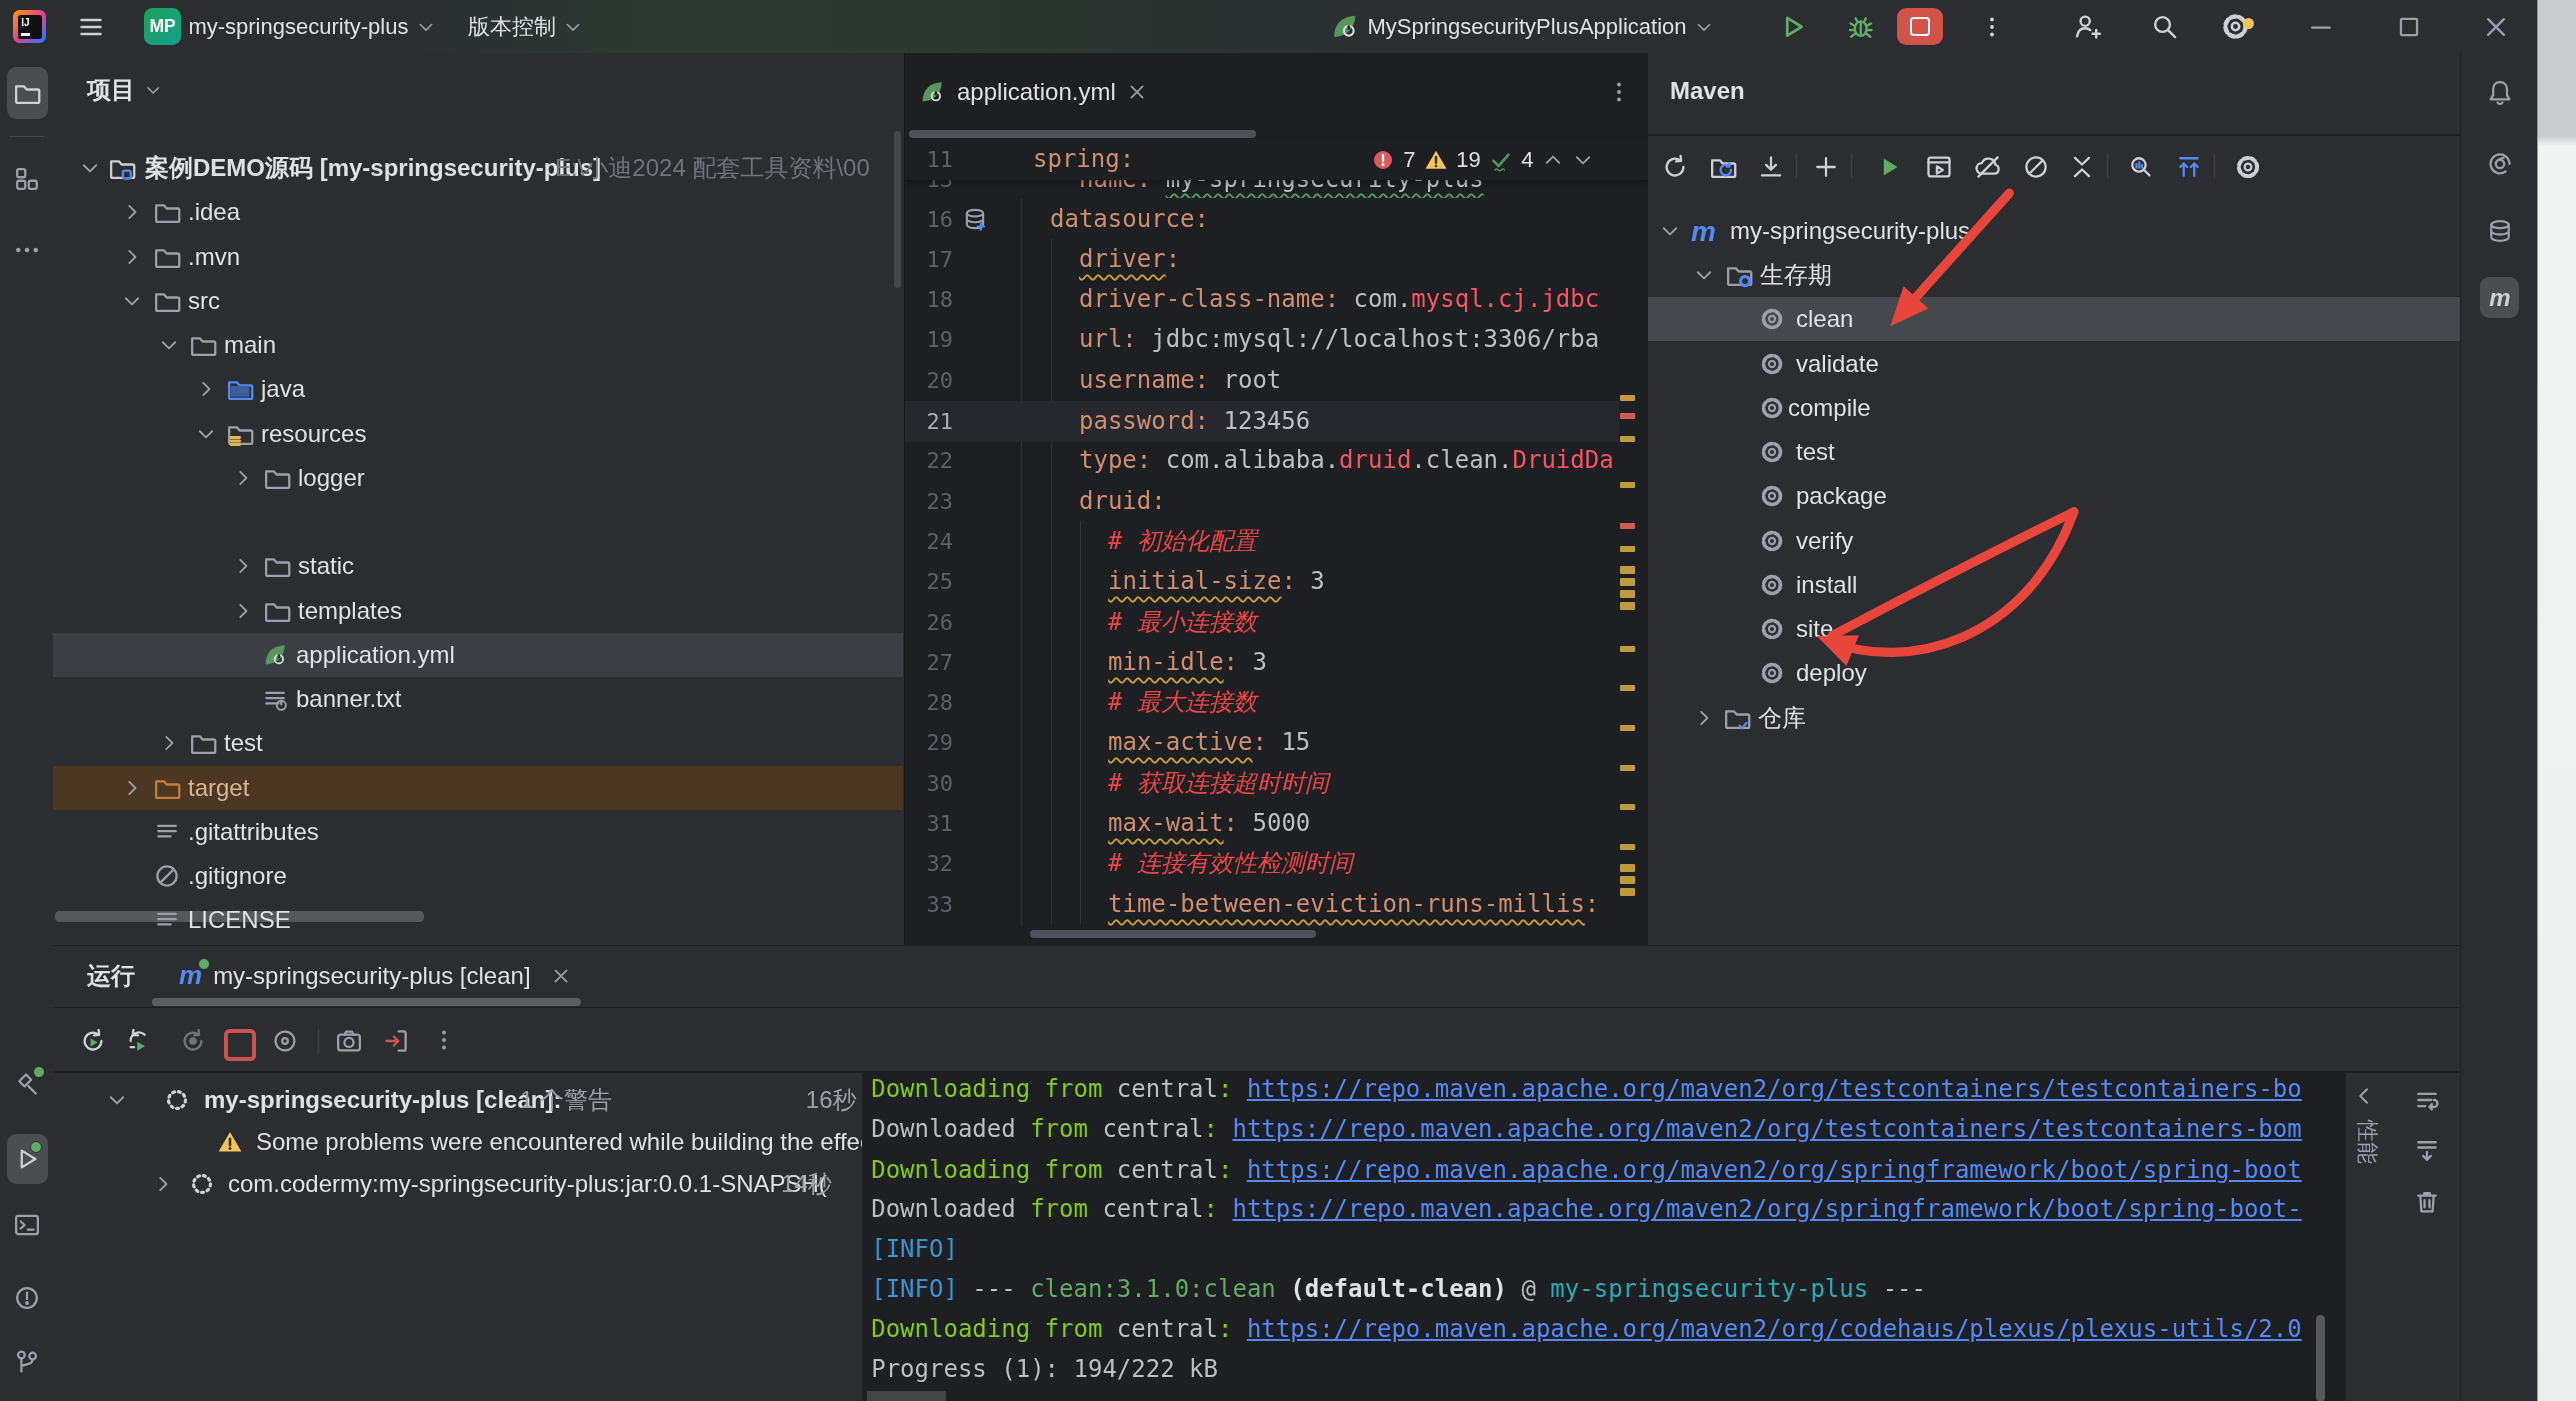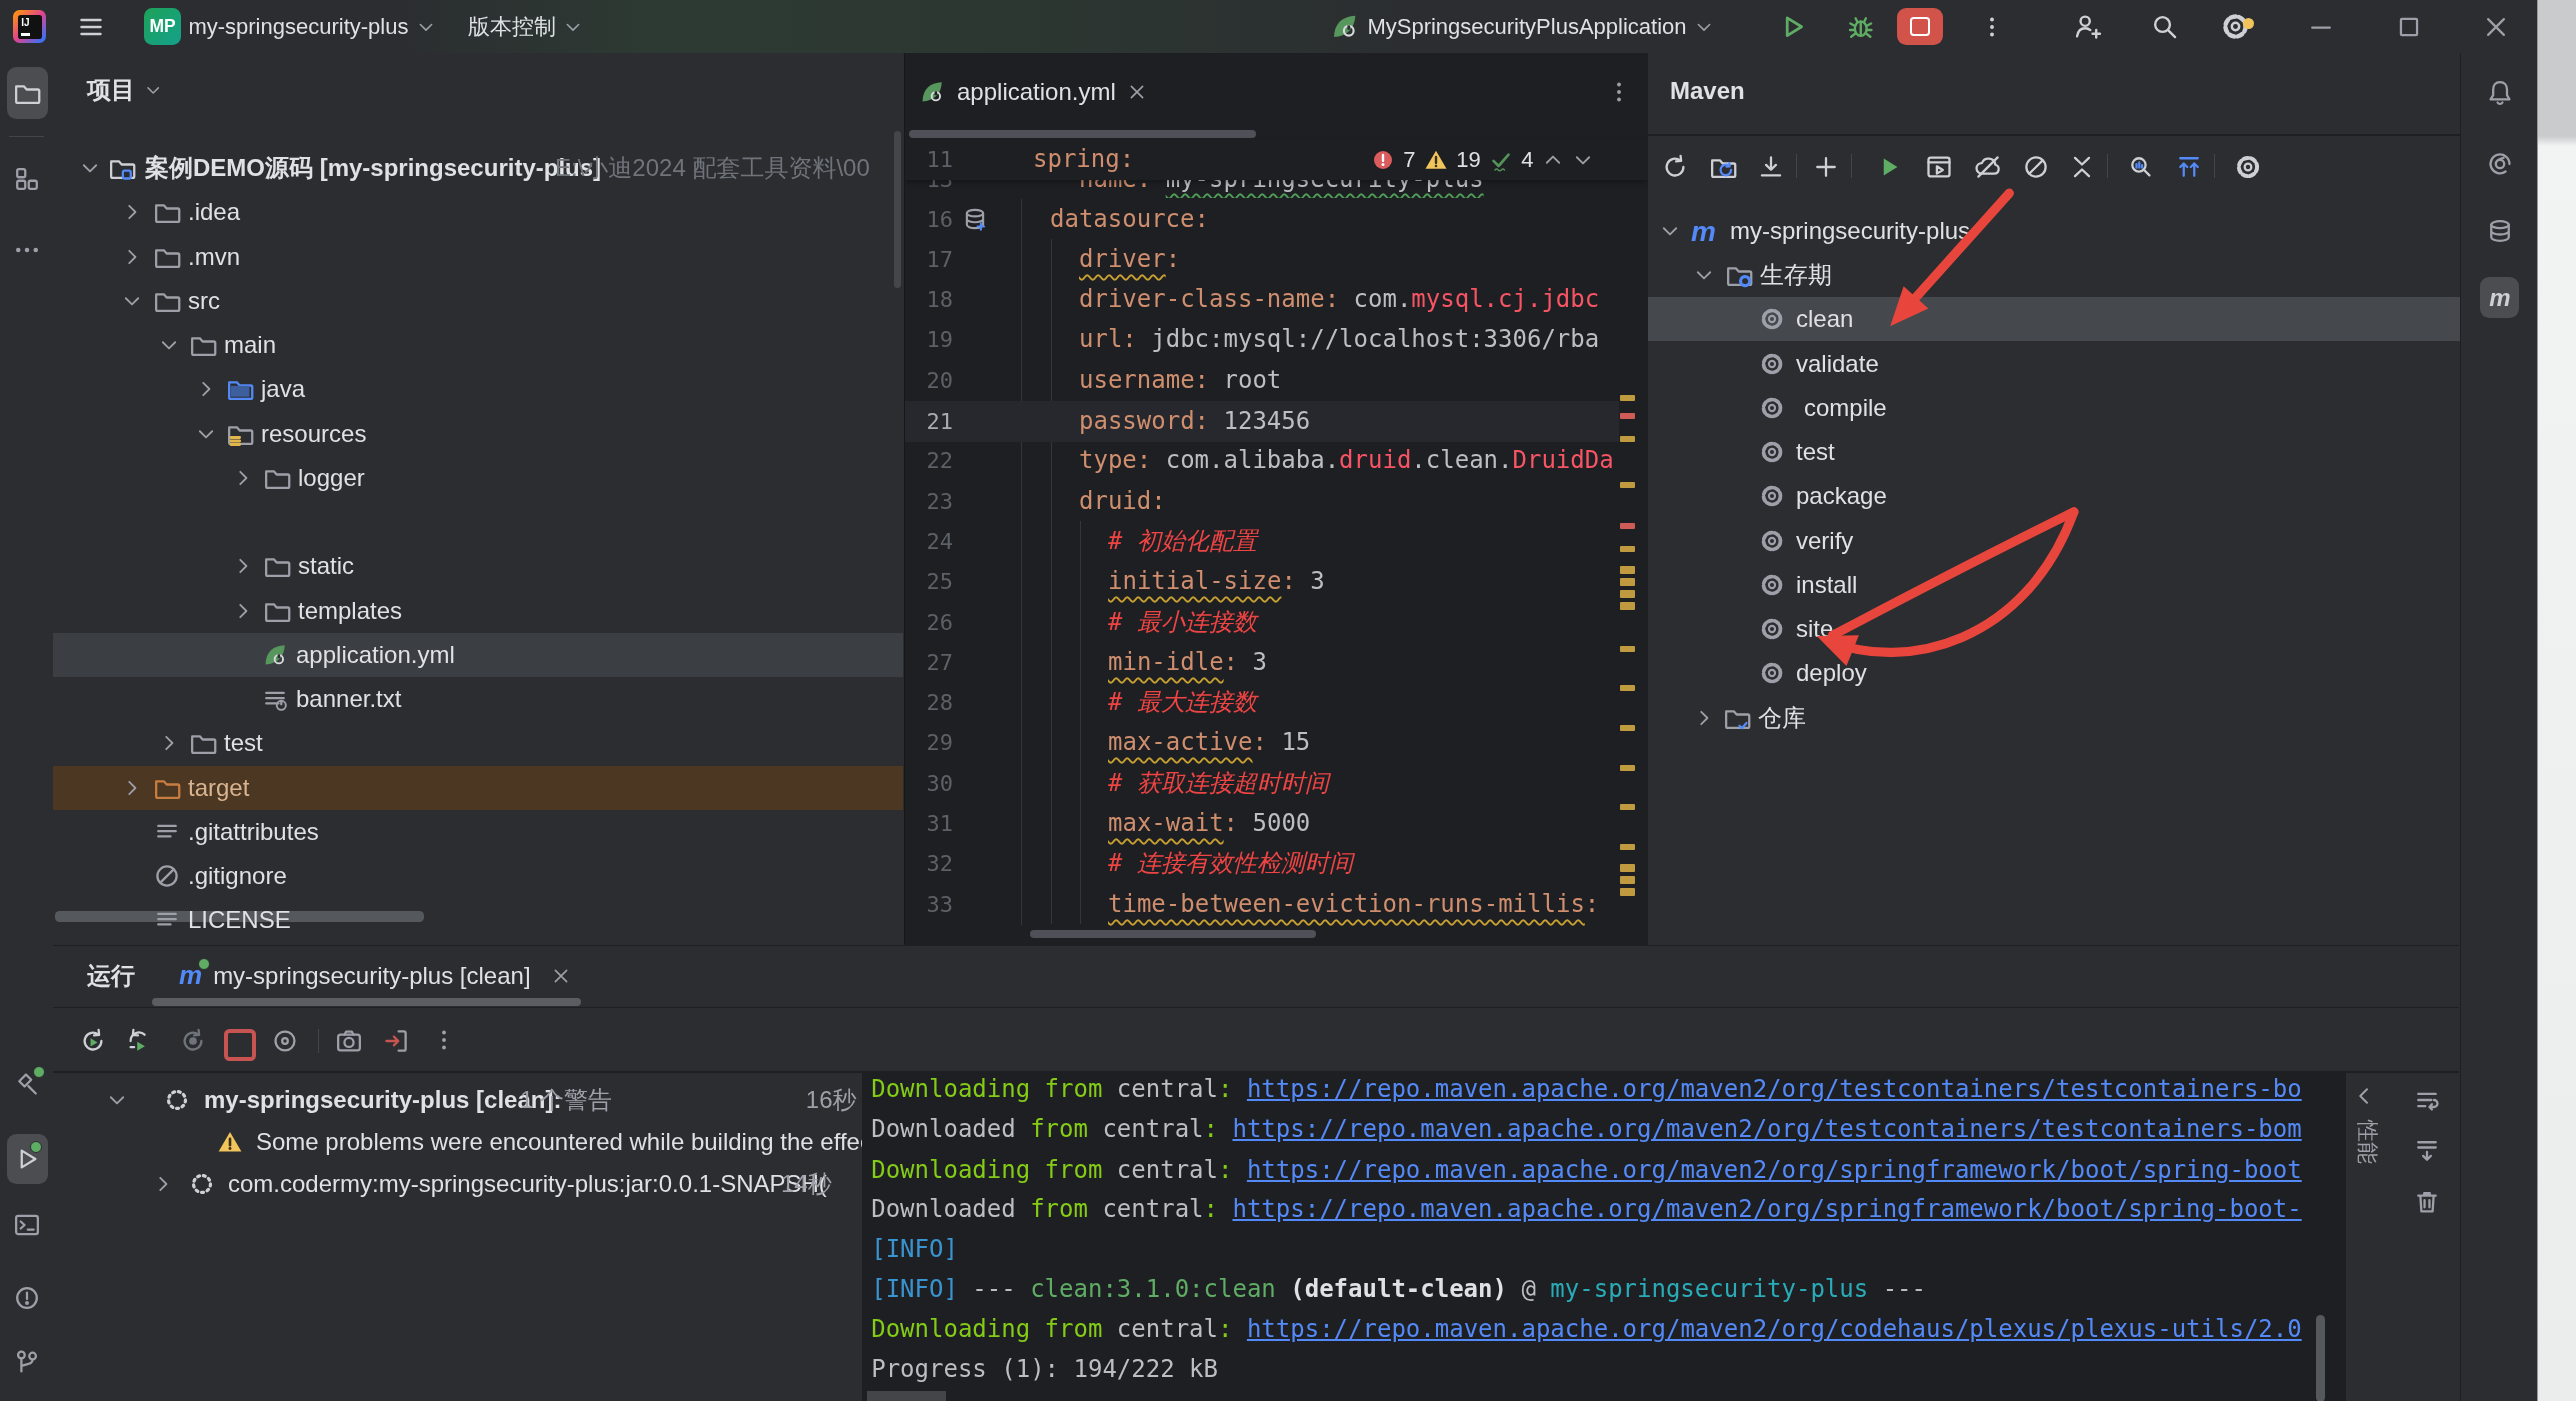--- a/index.html
+++ b/index.html
@@ -792,21 +792,21 @@
     <div class="mrow" style="top:289px">
       <svg class="ic" width="26" height="26" viewBox="0 0 16 16" style="position:absolute;left:111px;stroke:#9da0a8">
           <use href="#s-gear"></use>
         </svg>
       <span style="position:absolute;left:148px">validate</span>
     </div>
     <div class="mrow" style="top:333px">
       <svg class="ic" width="26" height="26" viewBox="0 0 16 16" style="position:absolute;left:111px;stroke:#9da0a8">
           <use href="#s-gear"></use>
         </svg>
-      <span style="position:absolute;left:156px">compile</span>
+      <span style="position:absolute;left:140px">compile</span>
     </div>
     <div class="mrow" style="top:377px">
       <svg class="ic" width="26" height="26" viewBox="0 0 16 16" style="position:absolute;left:111px;stroke:#9da0a8">
           <use href="#s-gear"></use>
         </svg>
       <span style="position:absolute;left:148px">test</span>
     </div>
     <div class="mrow" style="top:421px">
       <svg class="ic" width="26" height="26" viewBox="0 0 16 16" style="position:absolute;left:111px;stroke:#9da0a8">
           <use href="#s-gear"></use>

